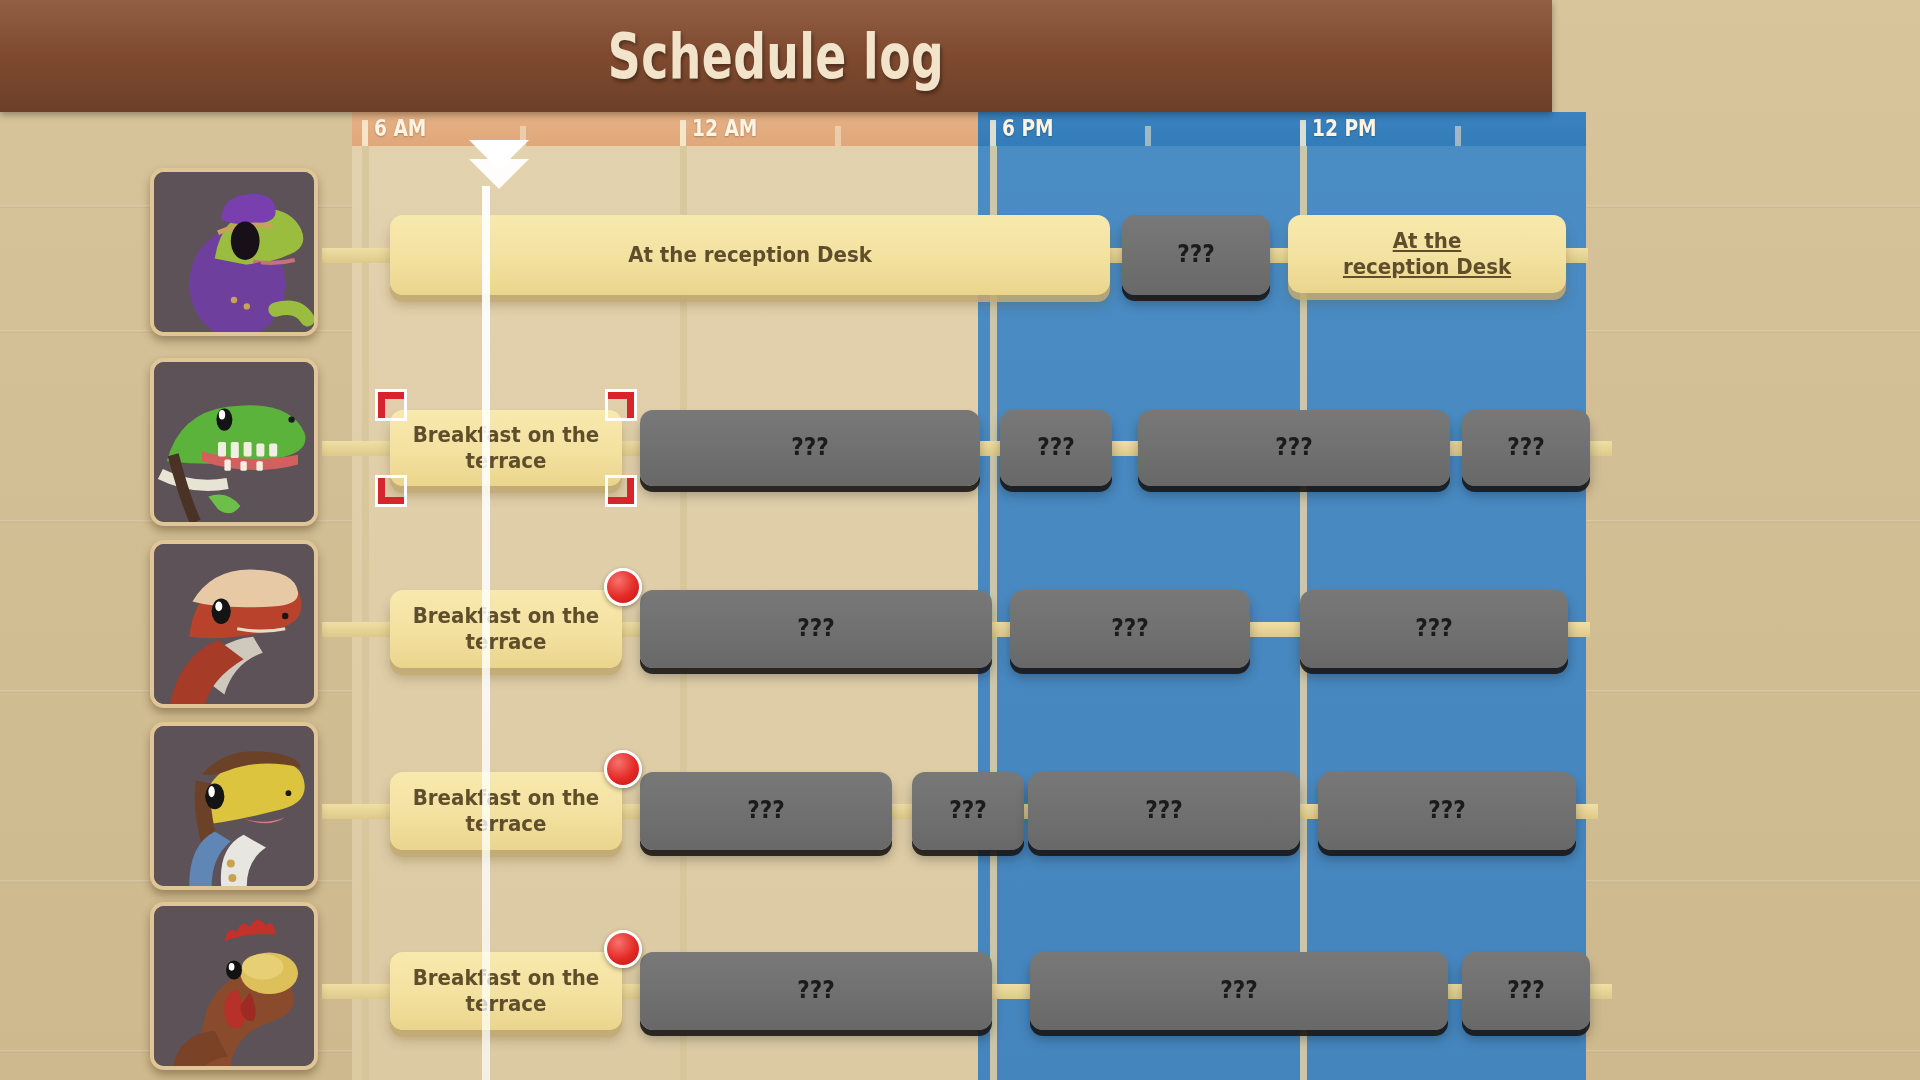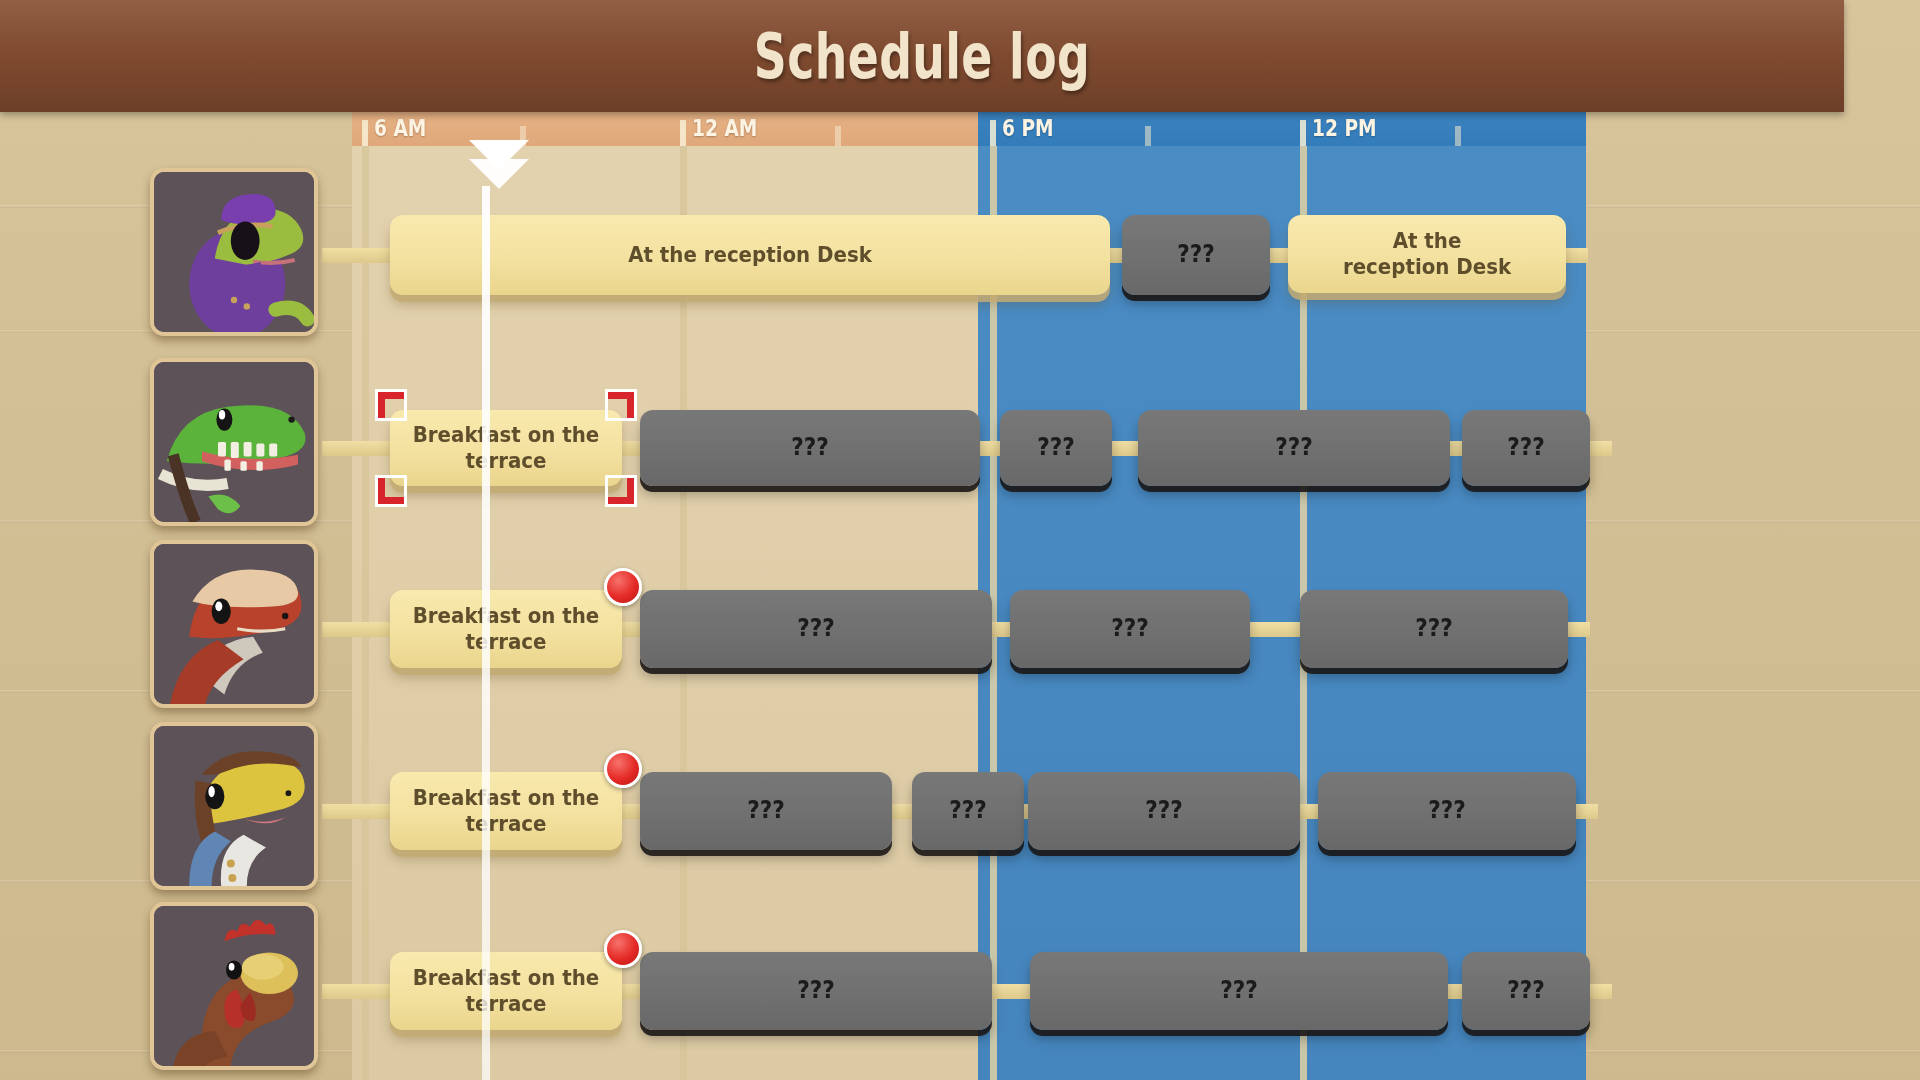--- a/index.html
+++ b/index.html
@@ -16,21 +16,21 @@
     background:linear-gradient(180deg,#d8c59c 0%,#d2bf95 40%,#cdb98d 100%);
   }
   .bg-line{
     position:absolute; left:0; width:1920px; height:3px;
     background:linear-gradient(180deg,rgba(255,255,255,.28),rgba(150,125,80,.22));
     opacity:.75;
   }
 
   
   #title-bar{
-    position:absolute; left:0; top:0; width:1844px; height:112px;
+    position:absolute; left:0; top:0; width:1552px; height:112px;
     background:linear-gradient(180deg,#8a5336 0%,#7d492e 55%,#6d3f28 100%);
     box-shadow:0 3px 7px rgba(0,0,0,.32);
     z-index:40;
   }
   #title-bar .sheen{
     position:absolute; left:0; top:0; width:100%; height:50%;
     background:linear-gradient(180deg,rgba(255,255,255,.07),rgba(255,255,255,0));
   }
   #page-title{
     position:absolute; left:0; top:0; width:100%; height:112px;
@@ -242,21 +242,21 @@
       <path d="M76 86 q14 -4 20 6" stroke="#9bbd3f" stroke-width="9" fill="none" stroke-linecap="round"></path>
     </svg></div>
       </div>
       <div class="connector" style="left: 322px; top: 248px; width: 1266px;"></div>
       <div class="card known" style="left: 390px; top: 215px; width: 720px; height: 80px; font-size: 22px;">
         <span class="lbl" style="white-space: pre-line;">At the reception Desk</span>
       </div>
       <div class="card unknown" style="left: 1122px; top: 215px; width: 148px; height: 80px; font-size: 24px;">
         <span class="lbl" style="white-space: pre-line;">???</span>
       </div>
-      <div class="card known" style="left: 1288px; top: 215px; width: 278px; height: 78px; font-size: 22px;">
+      <div class="card known" style="left: 1288px; top: 215px; width: 278px; height: 78px; font-size: 22px; text-decoration: underline;">
         <span class="lbl" style="white-space: pre-line;">At the
 reception Desk</span>
       </div>
     </div>
     <div class="row" style="top: 0px;">
       <div class="portrait" style="left: 150px; top: 358px;">
         <div class="art"><svg viewBox="0 0 100 100" width="100%" height="100%" preserveAspectRatio="none">
       <rect width="100" height="100" fill="#5d5258"></rect>
       <path d="M8 62 q8 -30 38 -34 q38 -5 48 16 q4 12 -16 16 q-34 6 -70 2z" fill="#5bb33b"></path>
       <path d="M30 56 q30 8 60 2 l0 6 q-30 8 -60 -2z" fill="#d2605e"></path>

